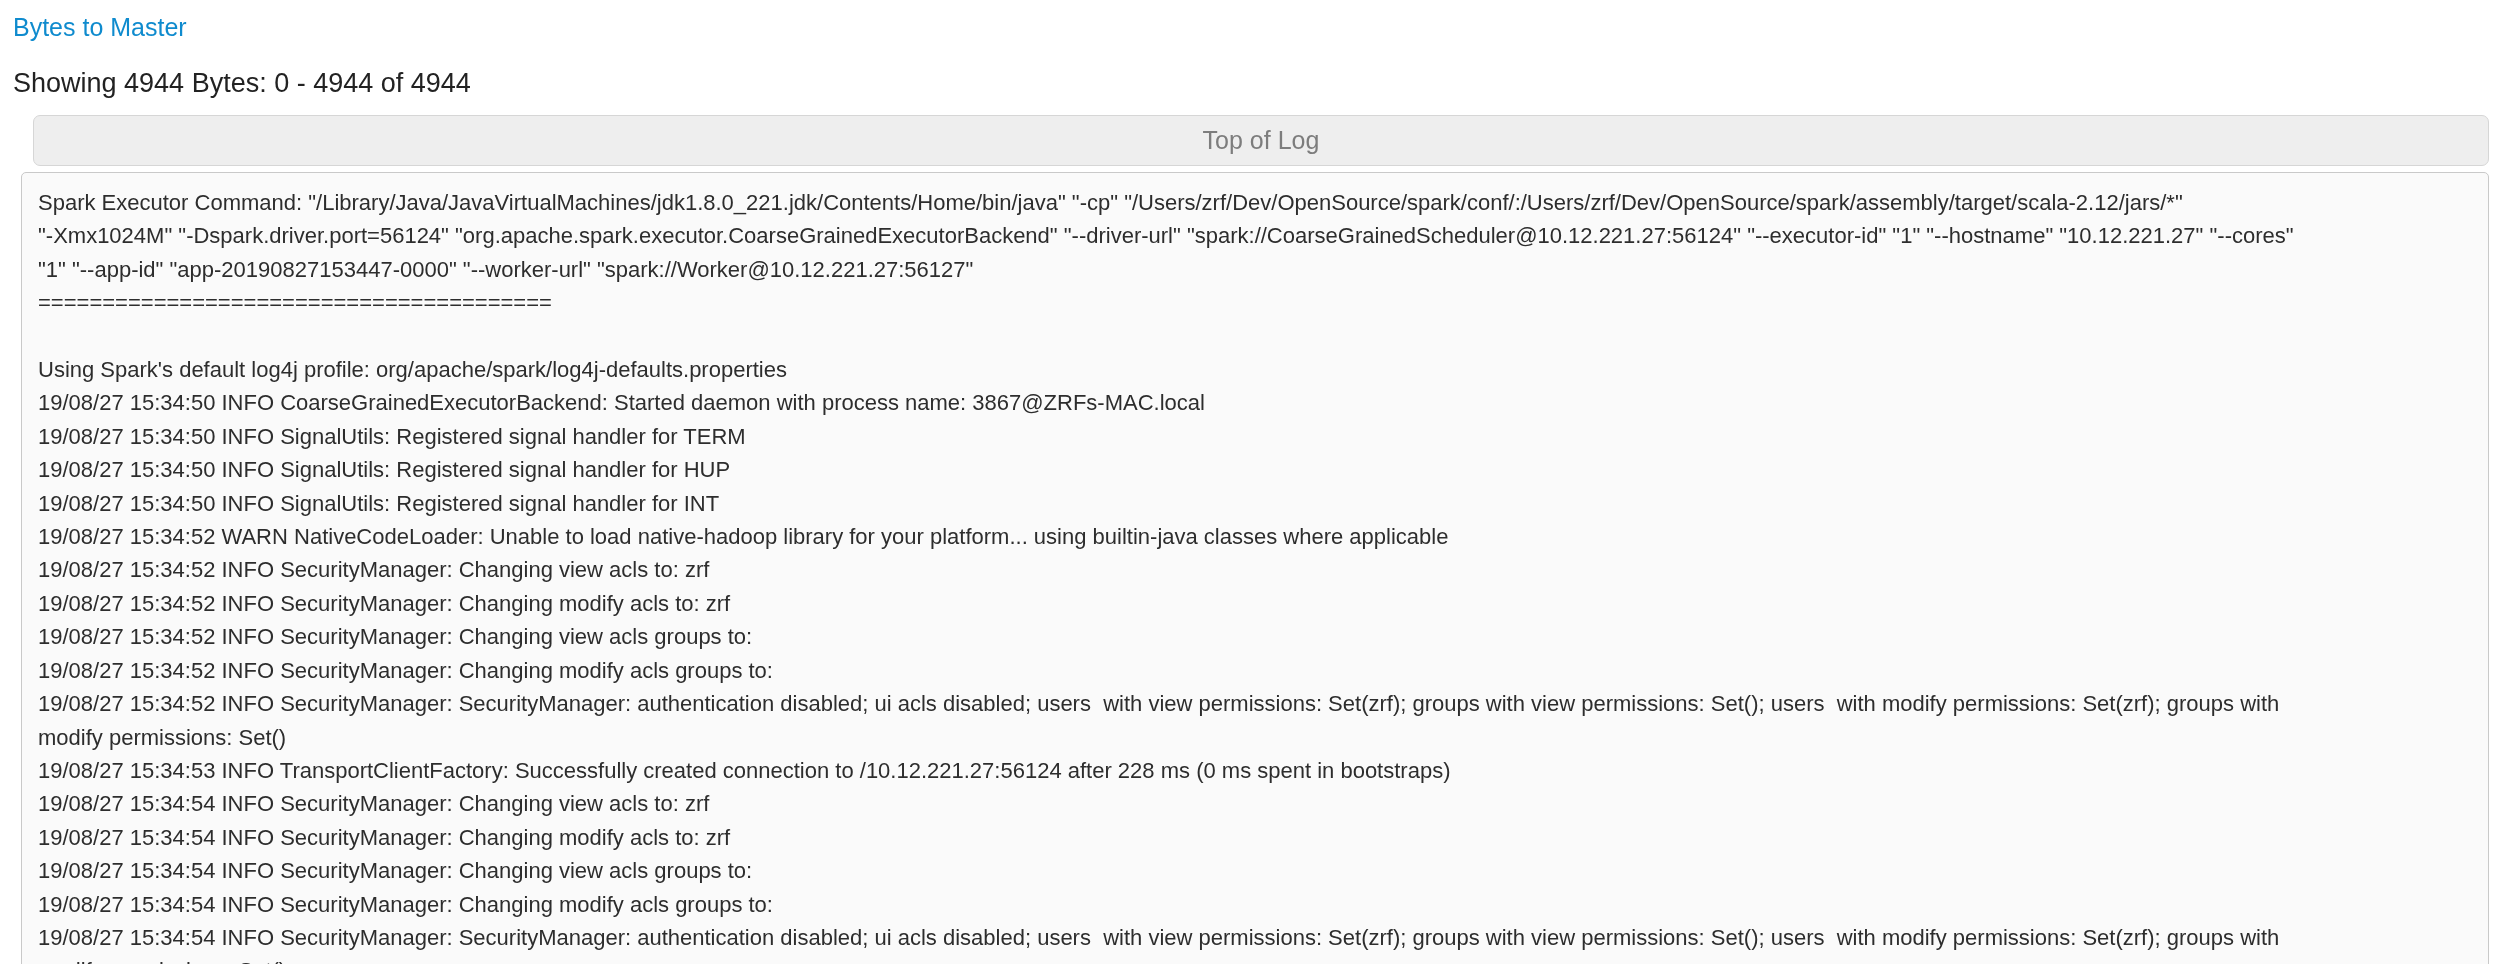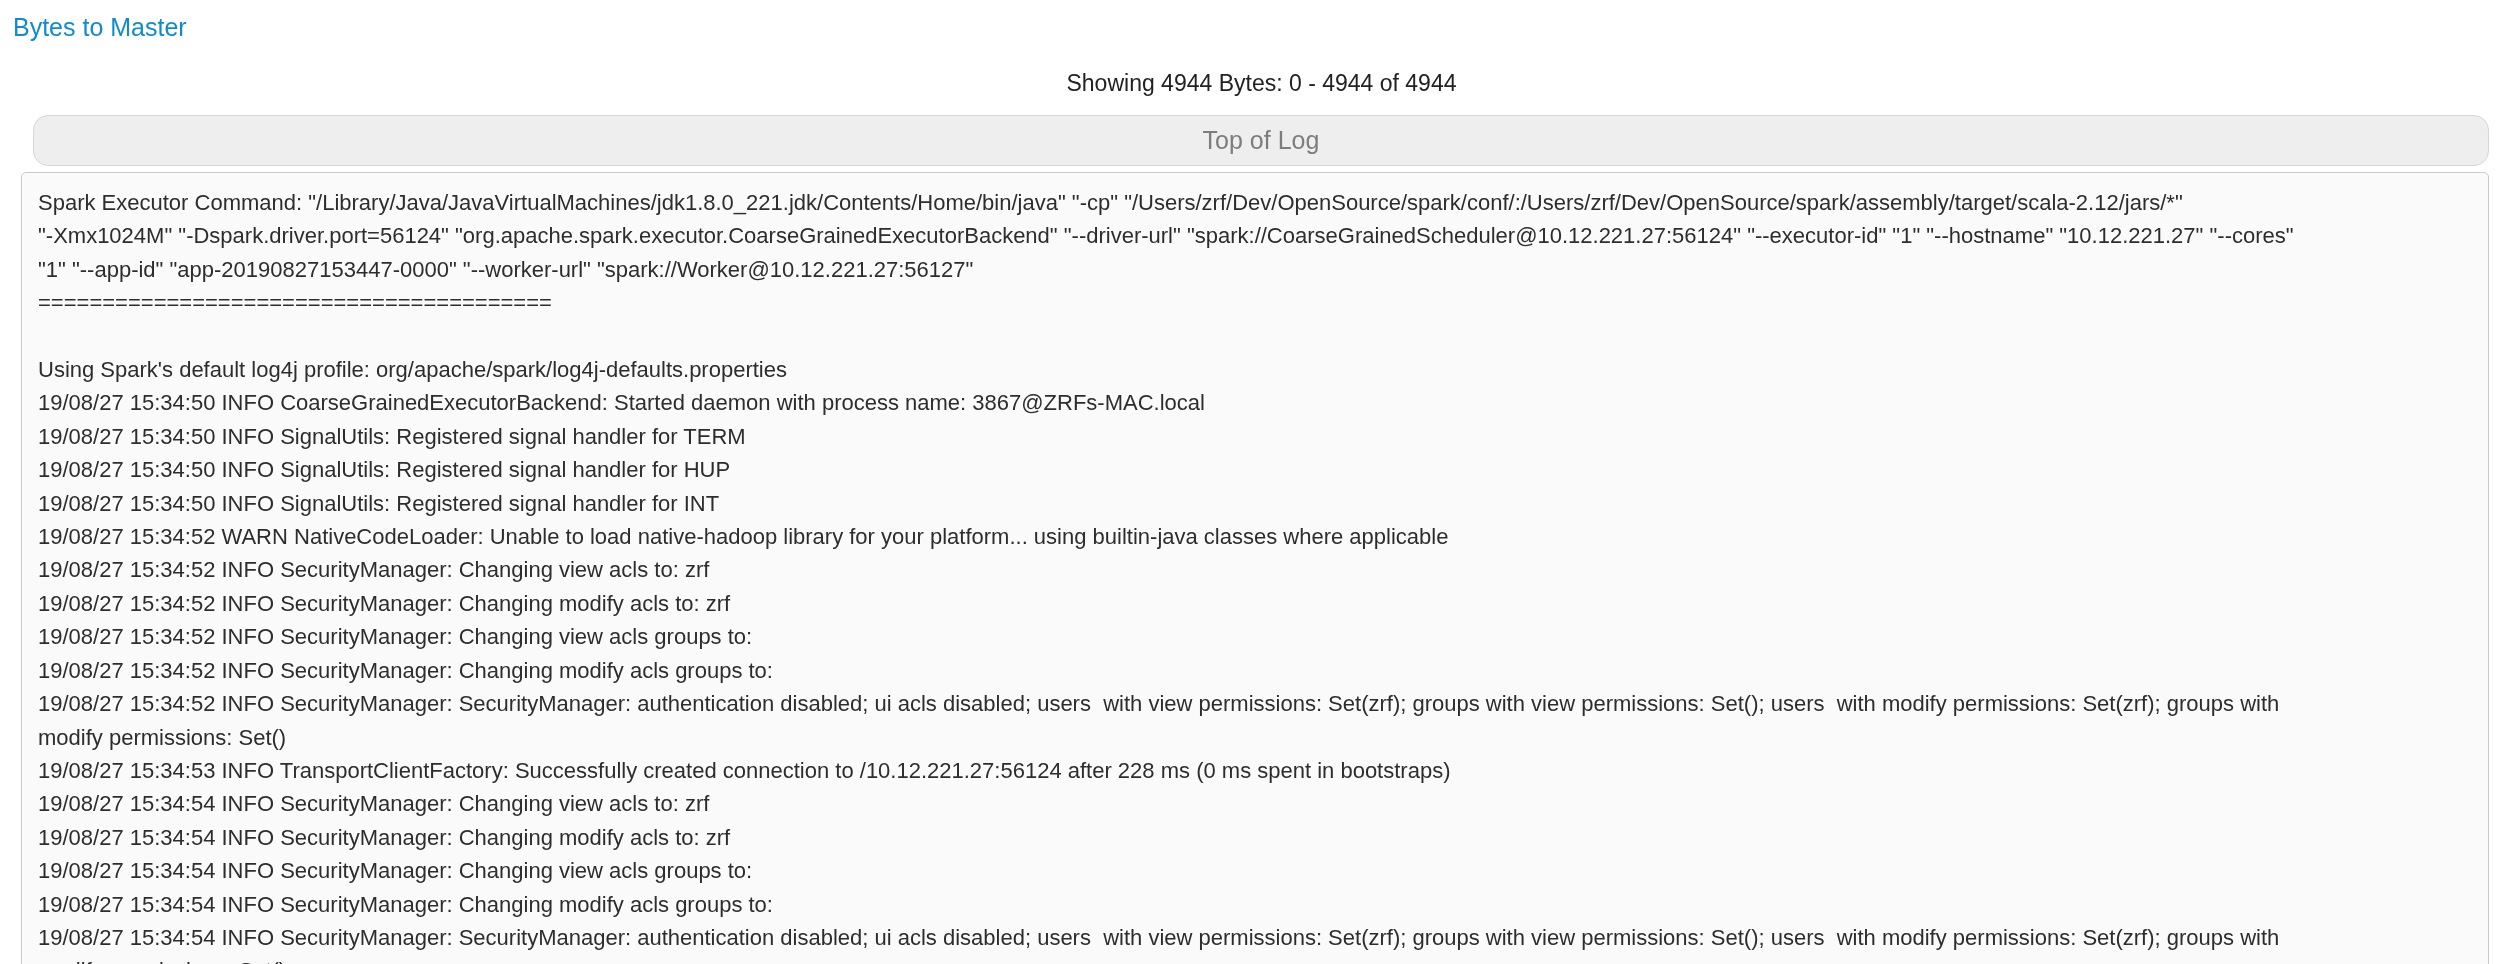--- a/index.html
+++ b/index.html
@@ -15,31 +15,30 @@
     display: inline-block;
     margin: 12px 0 0 13px;
     font-size: 25px;
     line-height: 30px;
     color: #0f8bce;
     text-decoration: none;
     cursor: pointer;
   }
   .byte-range {
     margin: 27px 0 0 13px;
-    font-size: 23px;
+    font-size: 27px;
     line-height: 28px;
     color: #222222;
-    text-align: center;
   }
   .log-header-bar {
     margin: 18px 21px 6px 33px;
     height: 51px;
     background: #eeeeee;
     border: 1px solid #d6d6d6;
-    border-radius: 15px;
+    border-radius: 7px;
     display: flex;
     align-items: center;
     justify-content: center;
     font-size: 25px;
     color: #7d7d7d;
     cursor: pointer;
   }
   .log-box {
     margin: 0 21px;
     height: 880px;

